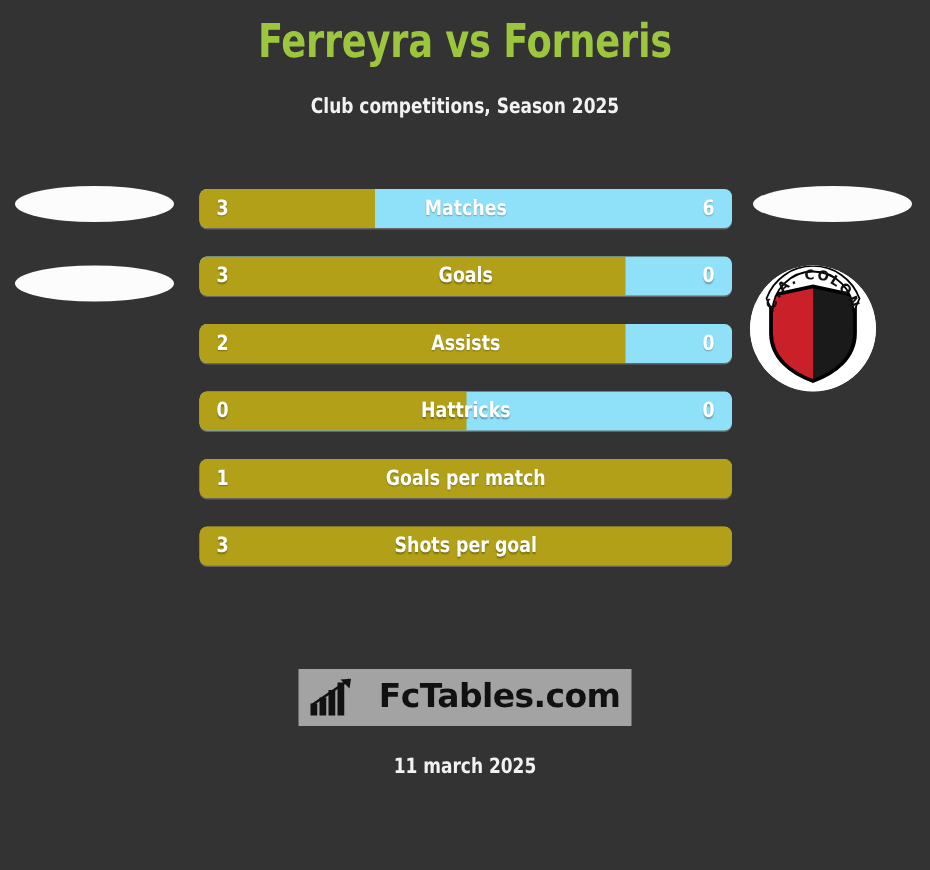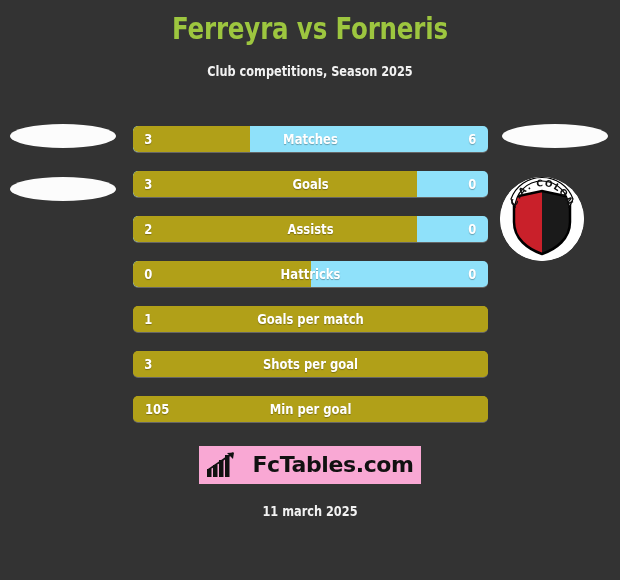--- a/index.html
+++ b/index.html
@@ -132,21 +132,21 @@
   .bar-val.left  { left: 11px; }
   .bar-val.right { right: 11px; }
 
   
   .logo-box {
     position: absolute;
     left: 199px;
     top: 446px;
     width: 222px;
     height: 38px;
-    background: #f9a8d4;
+    background: #a3a3a3;
     display: flex;
     align-items: center;
     justify-content: center;
     gap: 16px;
   }
   .logo-icon { display: block; }
   .logo-text {
     font-size: 22px;
     font-weight: bold;
     color: #111111;
@@ -238,25 +238,20 @@
       <div class="bar-val left">1</div>
       <div class="bar-label">Goals per match</div>
     </div>
 
     <div class="bar-row full">
       <div class="bar-fill complete" style="width:100%"></div>
       <div class="bar-val left">3</div>
       <div class="bar-label">Shots per goal</div>
     </div>
 
-    <div class="bar-row full">
-      <div class="bar-fill complete" style="width:100%"></div>
-      <div class="bar-val left">105</div>
-      <div class="bar-label">Min per goal</div>
-    </div>
 
   </div>
 
   <div class="logo-box">
     <svg class="logo-icon" width="30" height="26" viewBox="0 0 30 26">
       <rect x="1" y="17" width="4.5" height="8" fill="#111111"></rect>
       <rect x="7" y="13" width="4.5" height="12" fill="#111111"></rect>
       <rect x="13" y="8" width="4.5" height="17" fill="#111111"></rect>
       <rect x="19" y="3" width="4.5" height="22" fill="#111111"></rect>
       <path d="M2 18 L27 1" stroke="#111111" stroke-width="1.6" fill="none"></path>

